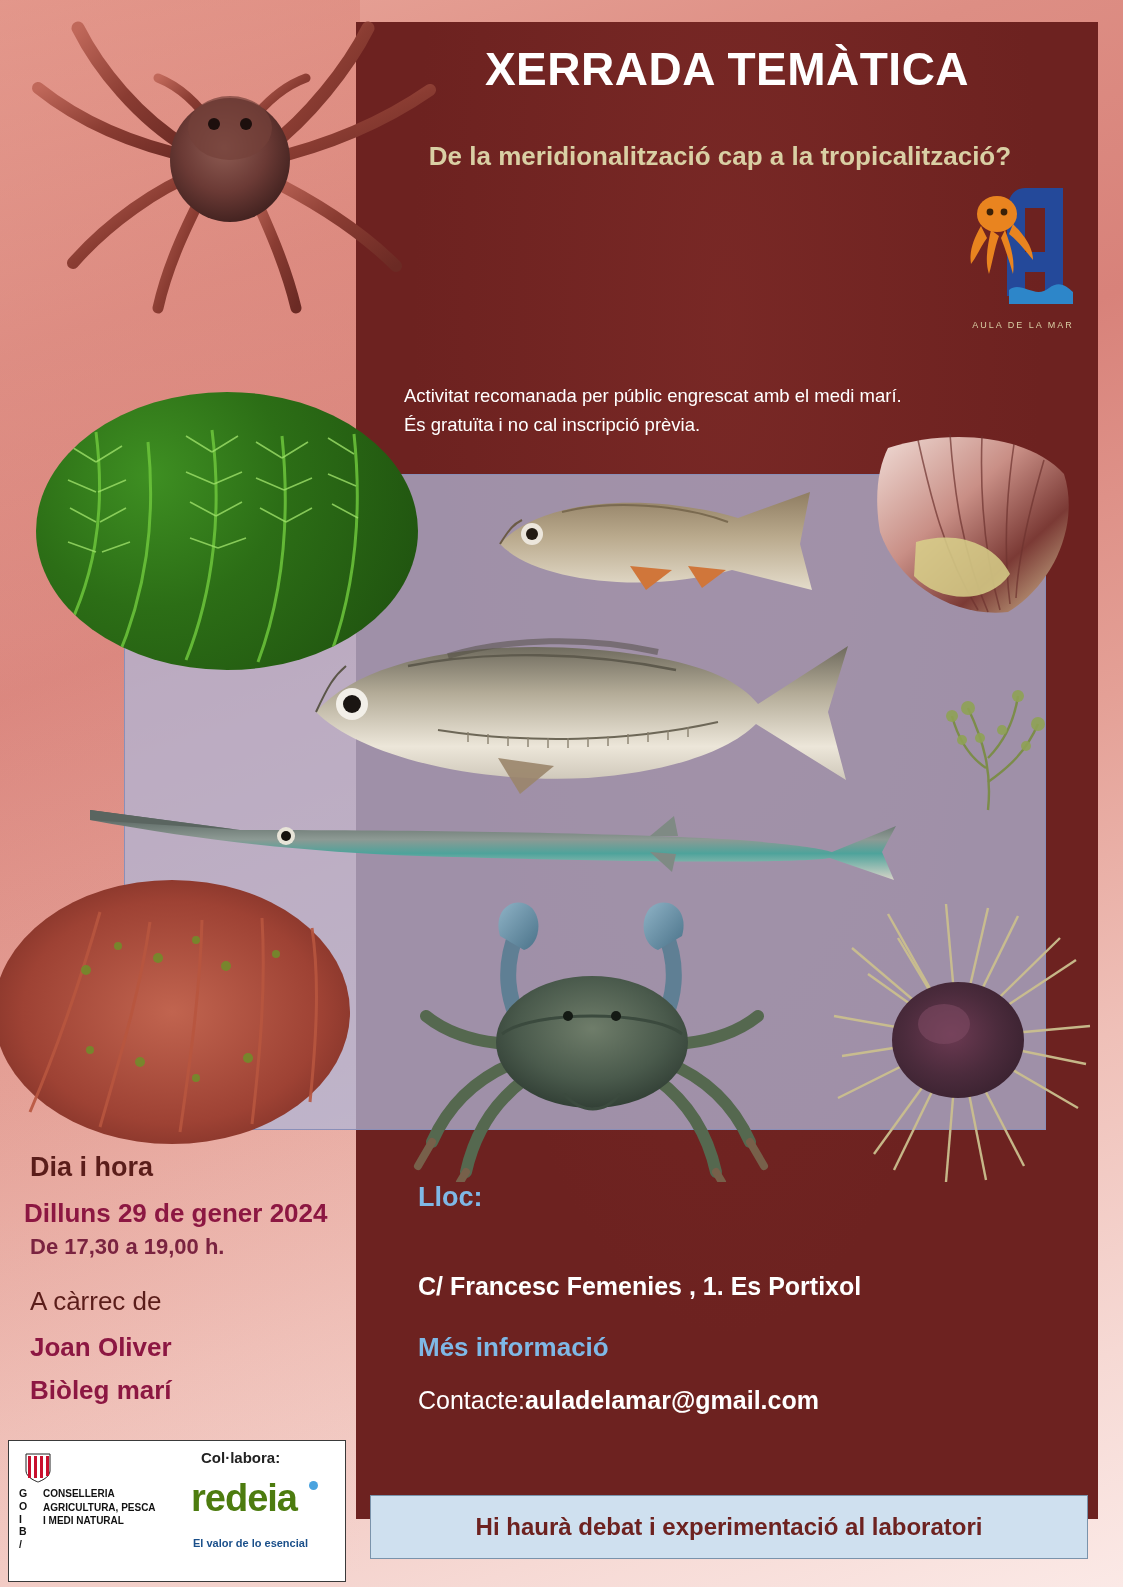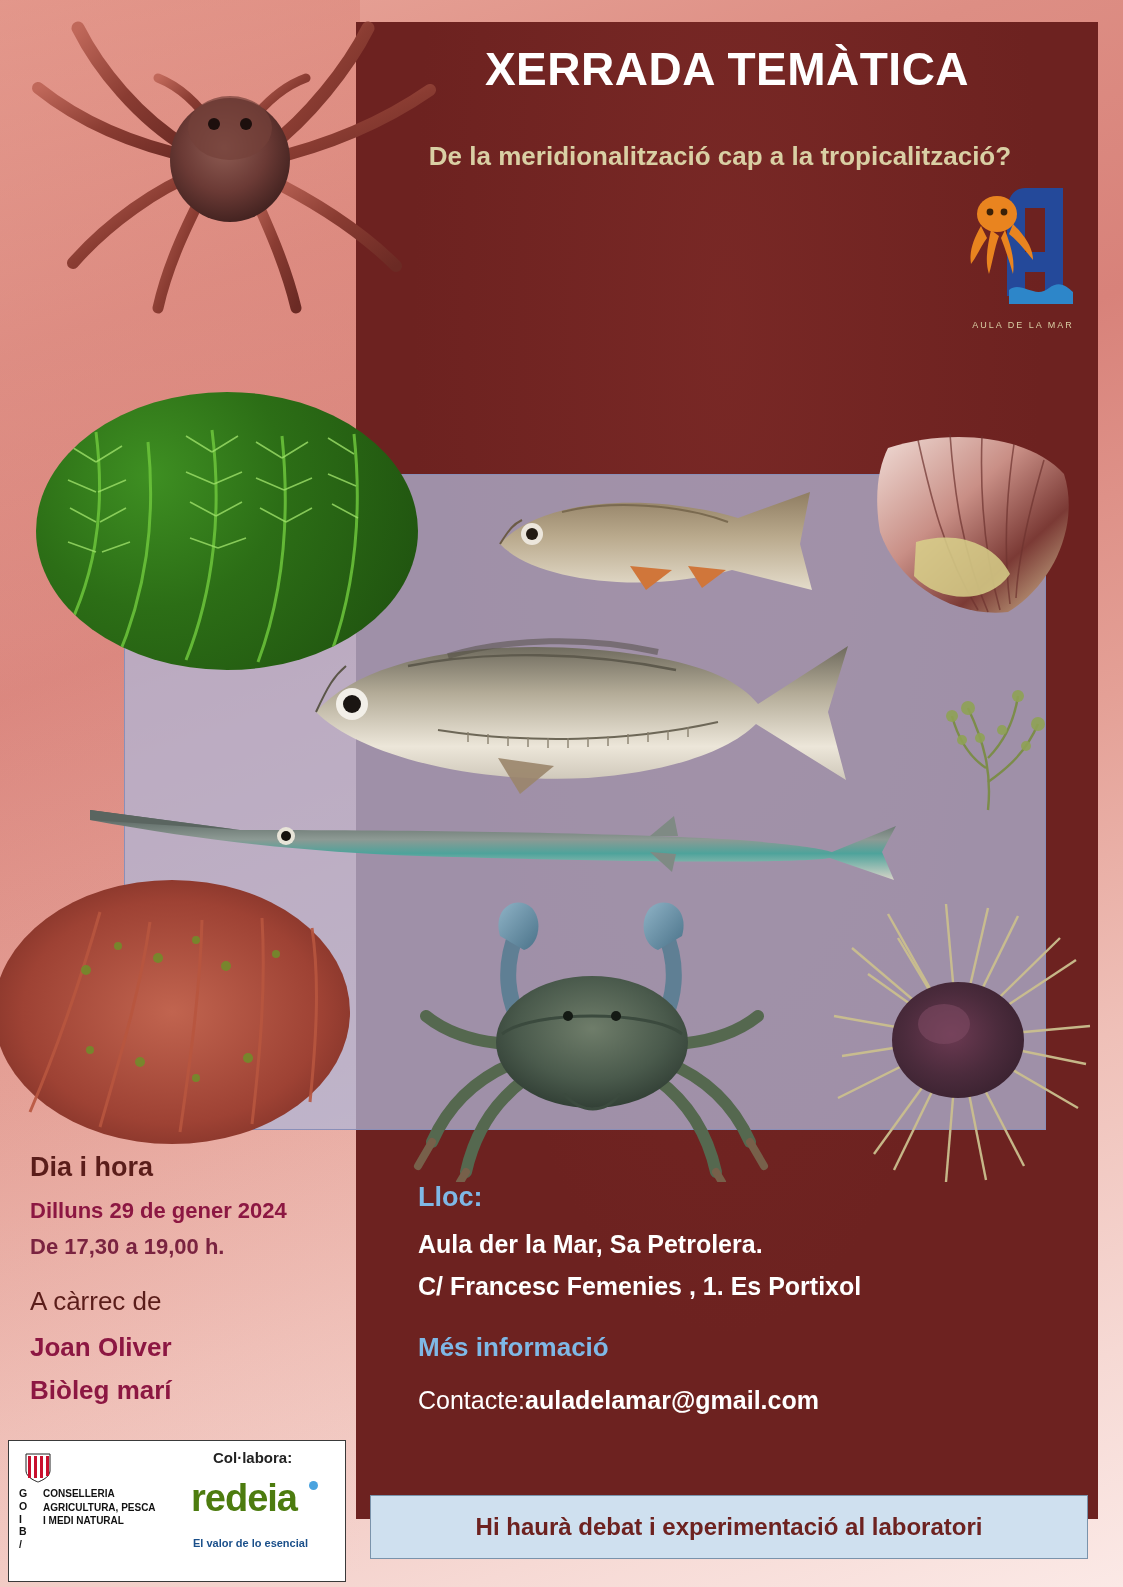--- a/index.html
+++ b/index.html
@@ -123,22 +123,22 @@
   
   .urchin { left: 828px; top: 898px; width: 270px; height: 290px; }
   .small-alga { left: 918px; top: 672px; width: 160px; height: 140px; }
 
   
   .dia-label {
     position: absolute; left: 30px; top: 1152px;
     color: #5a1d1a; font-size: 27px; font-weight: bold;
   }
   .dia-line1 {
-    position: absolute; left: 30px; top: 1198px;
-    color: #8c1742; font-size: 22px; font-weight: bold; text-align: center;
+    position: absolute; left: 24px; top: 1198px;
+    color: #8c1742; font-size: 26px; font-weight: bold; text-align: center;
   }
   .dia-line2 {
     position: absolute; left: 30px; top: 1234px;
     color: #7a2340; font-size: 22px; font-weight: bold;
   }
   .carrec-label {
     position: absolute; left: 30px; top: 1286px;
     color: #5a1d1a; font-size: 26px; font-weight: normal;
   }
   .carrec-name {
@@ -192,21 +192,21 @@
 
   
   .sponsor-box {
     position: absolute;
     left: 8px; top: 1440px;
     width: 336px; height: 140px;
     background: #ffffff;
     border: 1px solid #3a3a3a;
   }
   .collabora-label {
-    position: absolute; left: 204px; top: 8px;
+    position: absolute; left: 192px; top: 8px;
     color: #222; font-size: 15px; font-weight: bold;
   }
   .goib-letters {
     position: absolute; left: 10px; top: 46px;
     font-size: 10.5px; font-weight: bold; color: #111;
     line-height: 1.22;
     letter-spacing: 0.5px;
   }
   .goib-text {
     position: absolute; left: 28px; top: 46px;
@@ -493,20 +493,24 @@
         <circle cx="34" cy="44" r="6"></circle>
       <circle cx="84" cy="58" r="5"></circle>
         <circle cx="62" cy="66" r="5"></circle>
       <circle cx="108" cy="74" r="5"></circle>
         <circle cx="44" cy="68" r="5"></circle>
     </g>
   </svg>
 
   <div class="title">XERRADA TEMÀTICA</div>
   <div class="subtitle">De la meridionalització cap a la tropicalització?</div>
+  <div class="note">
+    <div>Activitat recomanada per públic engrescat amb el medi marí.</div>
+    <div>És gratuïta i no cal inscripció prèvia.</div>
+  </div>
 
   <svg class="aula-logo" viewBox="0 0 120 190">
     <rect x="36" y="10" width="78" height="130" fill="none"></rect>
 
     <path d="M62,20 L100,20 L100,128 L82,128 L82,104 L62,104 L62,128 L44,128 L44,46 C44,30 50,20 62,20 Z" fill="#24499a"></path>
     <path d="M62,40 L82,40 L82,84 L62,84 Z" fill="#6d2220"></path>
 
     <g fill="#e9841f">
       <ellipse cx="34" cy="46" rx="20" ry="18"></ellipse>
       <path d="M18,58 C10,72 6,84 8,96 C14,88 18,78 24,70 Z"></path>
@@ -522,21 +526,20 @@
   </svg>
 
   <div class="dia-label">Dia i hora</div>
   <div class="dia-line1">Dilluns 29 de gener 2024</div>
   <div class="dia-line2">De 17,30 a 19,00 h.</div>
   <div class="carrec-label">A càrrec de</div>
   <div class="carrec-name">Joan Oliver</div>
   <div class="carrec-role">Biòleg marí</div>
 
   <div class="lloc-label">Lloc:</div>
-  <div class="lloc-line1">Aula der la Mar, Sa Petrolera.</div>
   <div class="lloc-line2">C/ Francesc Femenies , 1. Es Portixol</div>
   <div class="mes-info">Més informació</div>
   <div class="contact-line">
     <span>Contacte:</span><b>auladelamar@gmail.com</b>
   </div>
 
   <div class="bottom-banner">
     <span>Hi haurà debat i experimentació al laboratori</span>
   </div>
 

